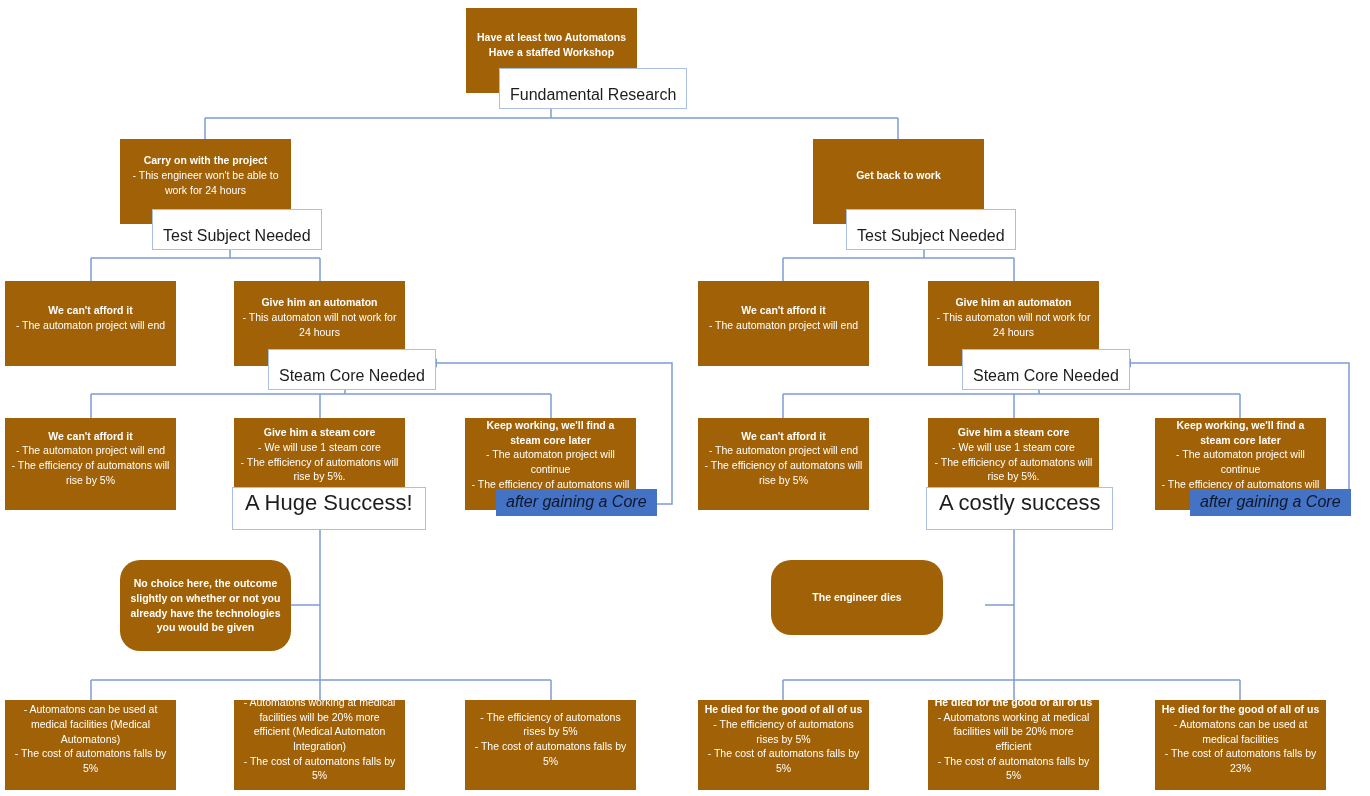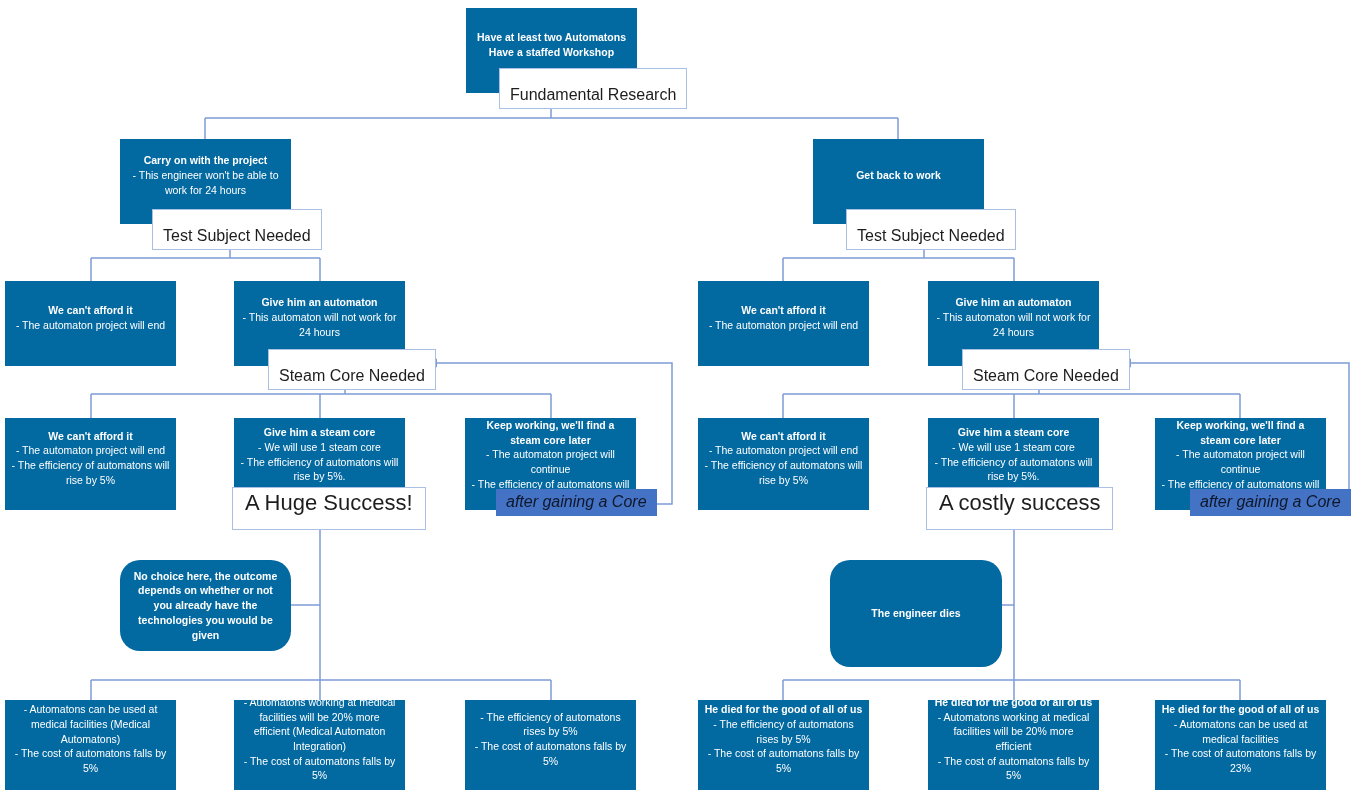--- a/index.html
+++ b/index.html
@@ -4,21 +4,21 @@
 <style>
   html,body{margin:0;padding:0;}
   body{
     width:1370px;height:796px;position:relative;overflow:hidden;
     background:#ffffff;
     font-family:"Liberation Sans", sans-serif;
   }
   svg.lines{position:absolute;left:0;top:0;z-index:1;}
   .node{
     position:absolute;z-index:2;box-sizing:border-box;
-    background:#0369a1;color:#ffffff;
+    background:#a16207;color:#ffffff;
     display:flex;flex-direction:column;justify-content:center;align-items:center;
     text-align:center;font-size:10.5px;line-height:1.4;
     padding:4px 6px 16px;
   }
   .node .t{font-weight:bold;white-space:pre-line;}
   .node .b{white-space:pre-line;}
   .note{border-radius:20px;padding:4px 10px 4px;}
   .wlabel{
     position:absolute;z-index:3;background:#ffffff;
     border:1.5px solid #A9BFE3;color:#1d1d1d;
@@ -97,21 +97,21 @@
 </div>
 <div class="wlabel big" style="left:232px;top:487px">A Huge Success!</div>
 <div class="node" style="left:465px;top:418px;width:171px;height:92px;padding-bottom:8px">
   <div class="t">Keep working, we'll find a steam core later</div>
   <div class="b">- The automaton project will continue
 - The efficiency of automatons will rise by 5%</div>
 </div>
 <div class="blabel" style="left:496px;top:489px">after gaining a Core</div>
 
 <div class="node note" style="left:120px;top:560px;width:171px;height:91px">
-  <div class="t">No choice here, the outcome depends on whether or not you already have the technologies you would be given</div>
+  <div class="t">No choice here, the outcome slightly on whether or not you already have the technologies you would be given</div>
 </div>
 
 <div class="node" style="left:5px;top:700px;width:171px;height:90px">
   <div class="b">- Automatons can be used at medical facilities (Medical Automatons)
 - The cost of automatons falls by 5%</div>
 </div>
 <div class="node" style="left:234px;top:700px;width:171px;height:90px">
   <div class="b">- Automatons working at medical facilities will be 20% more efficient (Medical Automaton Integration)
 - The cost of automatons falls by 5%</div>
 </div>
@@ -147,21 +147,21 @@
 - Discontent will rise slightly</div>
 </div>
 <div class="wlabel big" style="left:926px;top:487px">A costly success</div>
 <div class="node" style="left:1155px;top:418px;width:171px;height:92px;padding-bottom:8px">
   <div class="t">Keep working, we'll find a steam core later</div>
   <div class="b">- The automaton project will continue
 - The efficiency of automatons will rise by 5%</div>
 </div>
 <div class="blabel" style="left:1190px;top:489px">after gaining a Core</div>
 
-<div class="node note" style="left:830px;top:560px;width:172px;height:107px">
+<div class="node note" style="left:771px;top:560px;width:172px;height:75px">
   <div class="t">The engineer dies</div>
 </div>
 
 <div class="node" style="left:698px;top:700px;width:171px;height:90px">
   <div class="t">He died for the good of all of us</div>
   <div class="b">- The efficiency of automatons rises by 5%
 - The cost of automatons falls by 5%</div>
 </div>
 <div class="node" style="left:928px;top:700px;width:171px;height:90px">
   <div class="t">He died for the good of all of us</div>

